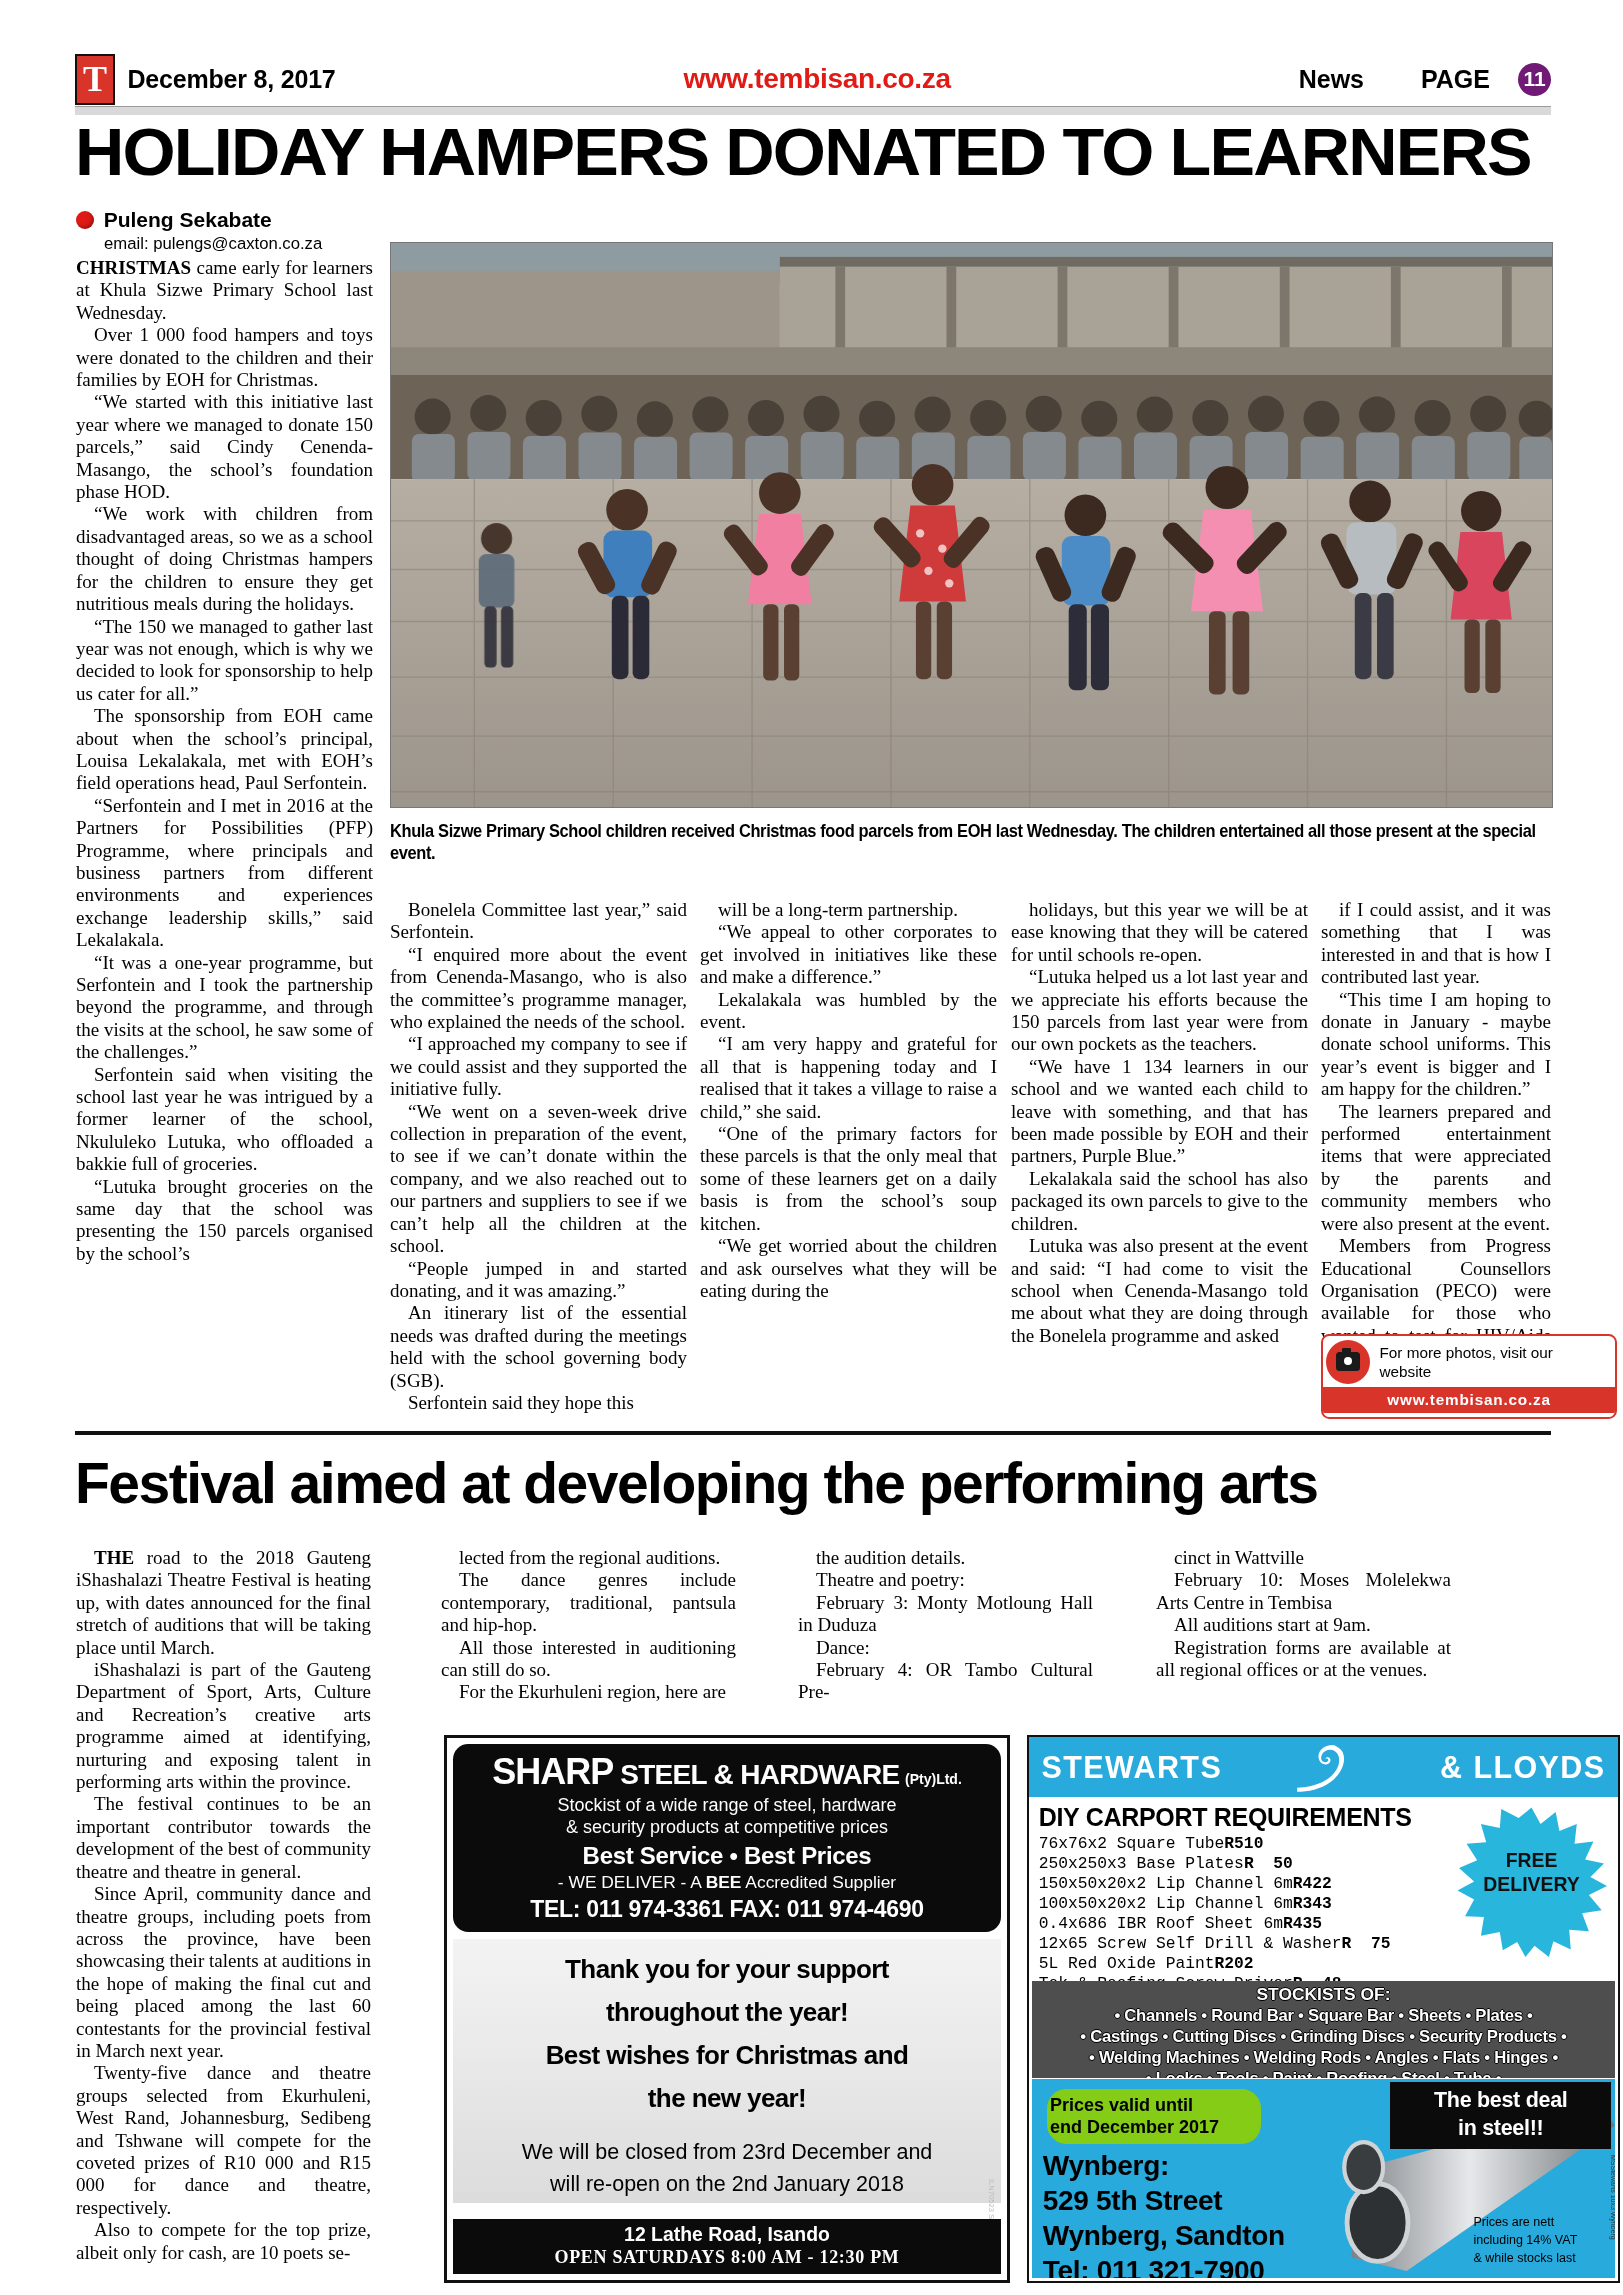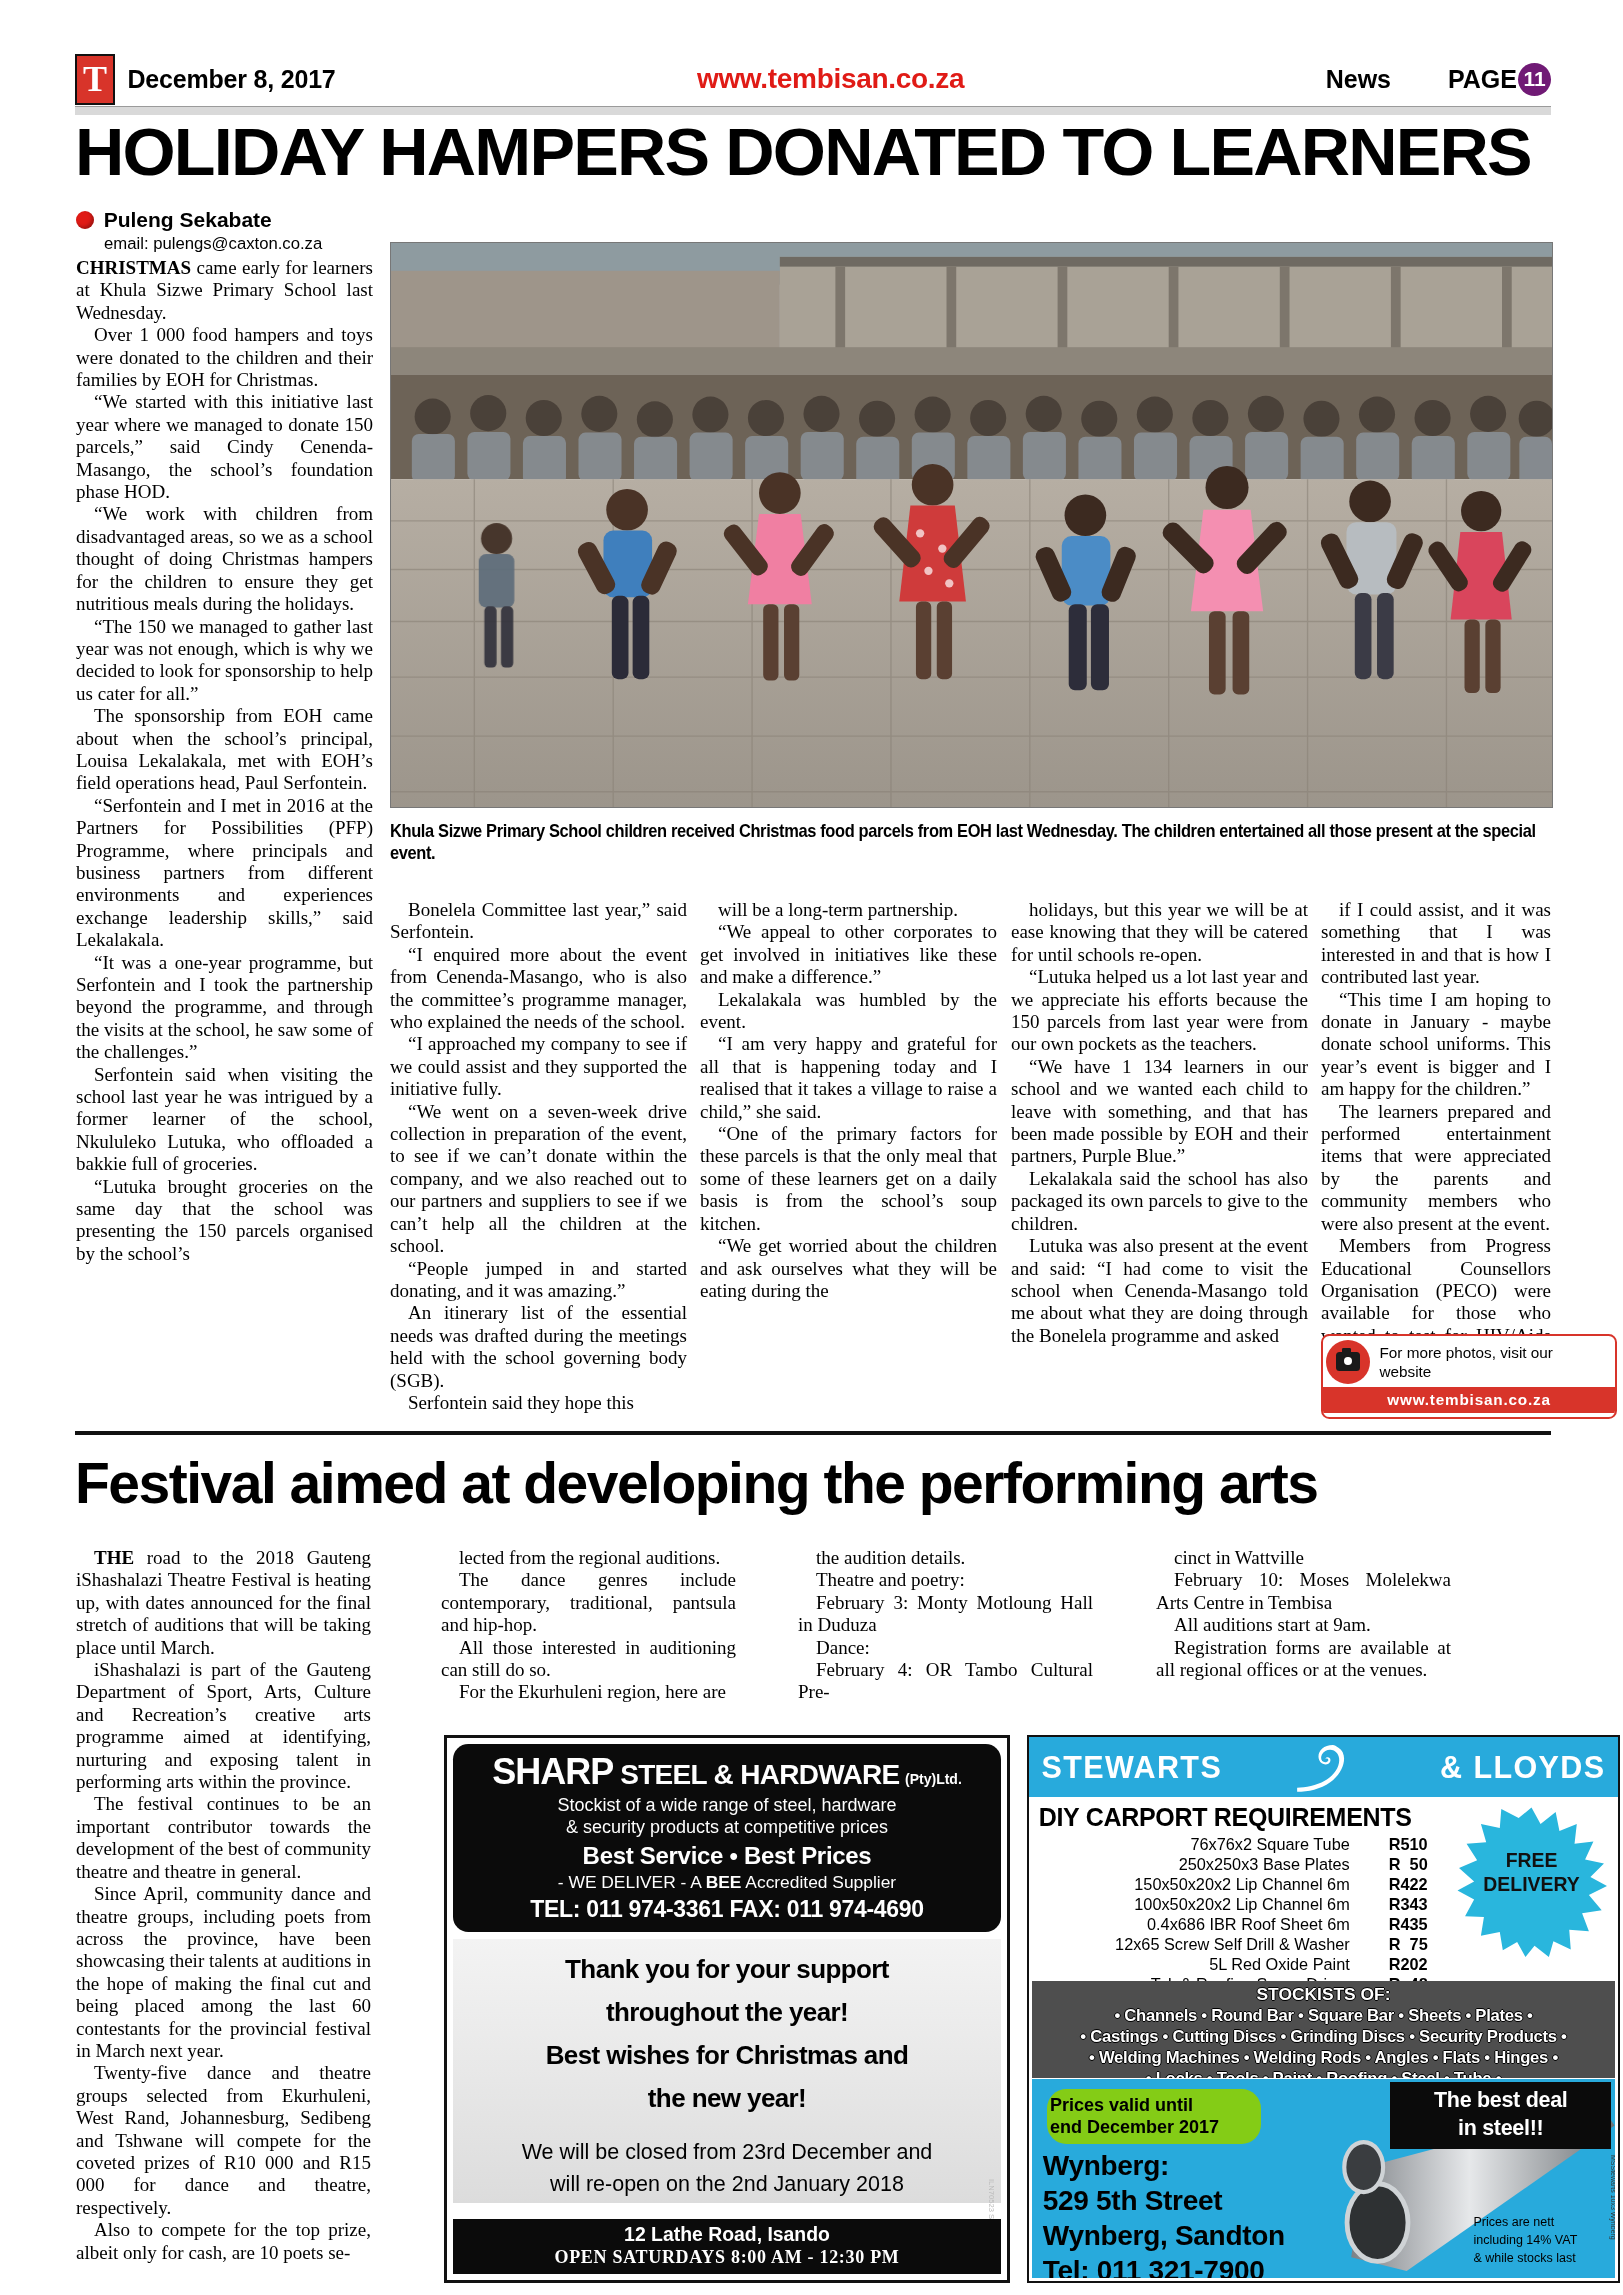--- a/index.html
+++ b/index.html
@@ -6,21 +6,21 @@
   body{width:1624px;height:2295px;font-family:"Liberation Serif",serif;color:#000;position:relative;overflow:hidden;}
   .page{position:relative;width:1624px;height:2295px;background:#fff;}
 
   
   .masthead{position:absolute;left:75px;top:54px;width:1476px;height:50px;display:flex;align-items:center;}
   .m-logo{width:36px;height:47px;background:#d8342a;border:2.1px solid #111;display:flex;align-items:center;justify-content:center;flex:0 0 auto;}
   .m-logo span{font-family:"Liberation Serif",serif;font-weight:700;color:#fff;font-size:36px;line-height:36px;}
   .m-date{font-family:"Liberation Sans",sans-serif;font-weight:700;font-size:25px;margin-left:12.5px;letter-spacing:-0.2px;white-space:nowrap;}
   .m-url{flex:1 1 auto;text-align:center;font-family:"Liberation Sans",sans-serif;font-weight:700;font-size:28px;color:#e01b16;letter-spacing:-0.3px;}
   .m-section{font-family:"Liberation Sans",sans-serif;font-weight:700;font-size:25px;margin-right:57px;}
-  .m-pagelabel{font-family:"Liberation Sans",sans-serif;font-weight:700;font-size:25px;margin-right:1px;}
+  .m-pagelabel{font-family:"Liberation Sans",sans-serif;font-weight:700;font-size:25px;margin-right:28px;}
   .m-pagenum{width:33px;height:33px;border-radius:50%;background:#701a75;color:#fff;font-family:"Liberation Sans",sans-serif;font-weight:700;font-size:21px;display:flex;align-items:center;justify-content:center;}
   .m-rule{position:absolute;left:75px;top:106px;width:1476px;height:8.3px;background:#d9d9d9;border-top:0.7px solid #9a9a9a;}
 
   
   .headline{position:absolute;left:75px;top:118px;width:1476px;font-family:"Liberation Sans",sans-serif;font-weight:700;font-size:67px;line-height:67px;letter-spacing:-1.8px;transform:scaleX(1.02);transform-origin:left center;}
 
   
   .byline{position:absolute;left:76px;top:208px;width:305px;}
   .by-row{display:flex;align-items:center;gap:9.7px;}
   .by-dot{width:18px;height:18px;border-radius:50%;background:#e01b16;flex:0 0 auto;box-shadow:inset -2.1px -2.1px 3.5px rgba(0,0,0,.28);}
@@ -86,21 +86,21 @@
   .sharp-hours{font-family:"Liberation Serif",serif;font-weight:700;font-size:18px;margin-top:1.4px;letter-spacing:0.7px;}
   .sharp-credit{position:absolute;right:11px;bottom:40px;font-family:"Liberation Sans",sans-serif;font-size:7.6px;color:#bbb;writing-mode:vertical-rl;}
 
   .ad-sl{position:absolute;left:583px;top:0;width:593px;height:548px;background:#fff;border:2.8px solid #111;box-sizing:border-box;}
   .sl-head{background:#28aadc;height:60px;display:flex;align-items:center;justify-content:space-between;padding:0 12.5px;position:relative;}
   .sl-w1,.sl-w2{color:#fff;font-family:"Liberation Sans",sans-serif;font-weight:700;font-size:30.5px;letter-spacing:1.4px;}
   .sl-swan{position:absolute;left:50%;top:50%;transform:translate(-50%,-50%);}
   .sl-body{background:#fff;padding:5.6px 9.7px 0;}
   .sl-title{font-family:"Liberation Sans",sans-serif;font-weight:700;font-size:25px;letter-spacing:-0.3px;}
   .sl-list{margin-top:2.8px;}
-  .sl-row{display:flex;justify-content:flex-end;font-family:Liberation Sans, sans-serif;font-size:16.3px;line-height:20px;width:389px;gap:39px;}
+  .sl-row{display:flex;justify-content:flex-start;font-family:Liberation Mono, monospace;font-size:16.3px;line-height:20px;width:389px;}
   .sl-row .pr{font-weight:700;white-space:pre;}
   .sl-starwrap{position:absolute;right:11px;top:69px;width:151px;height:151px;}
   .sl-star{width:100%;height:100%;}
   .sl-startxt{position:absolute;left:0;top:43px;width:100%;text-align:center;font-family:"Liberation Sans",sans-serif;font-weight:700;font-size:19.4px;line-height:23.6px;color:#111;}
   .sl-stockists{position:absolute;left:2.8px;right:2.8px;top:244px;height:97px;background:#4e4e4e;overflow:hidden;}
   .sl-stock-in{position:relative;text-align:center;padding-top:2.8px;}
   .sl-st-h{font-family:"Liberation Sans",sans-serif;font-weight:700;font-size:17.4px;color:#fff;text-shadow:-1px 0 #000,1px 0 #000,0 -1px #000,0 1px #000;}
   .sl-st-l{font-family:"Liberation Sans",sans-serif;font-weight:700;font-size:16.7px;line-height:21px;color:#fff;text-shadow:-1px 0 #000,1px 0 #000,0 -1px #000,0 1px #000;letter-spacing:-0.3px;}
   .sl-blue{position:absolute;left:2.8px;right:2.8px;top:342px;bottom:2.8px;background:#28aadc;overflow:hidden;}
   .sl-valid{position:absolute;left:15.3px;top:9.7px;width:208px;background:#84cc16;border-radius:19.4px;padding:4.9px 2.8px 6.2px;font-family:"Liberation Sans",sans-serif;font-weight:700;font-size:18px;line-height:22px;}

